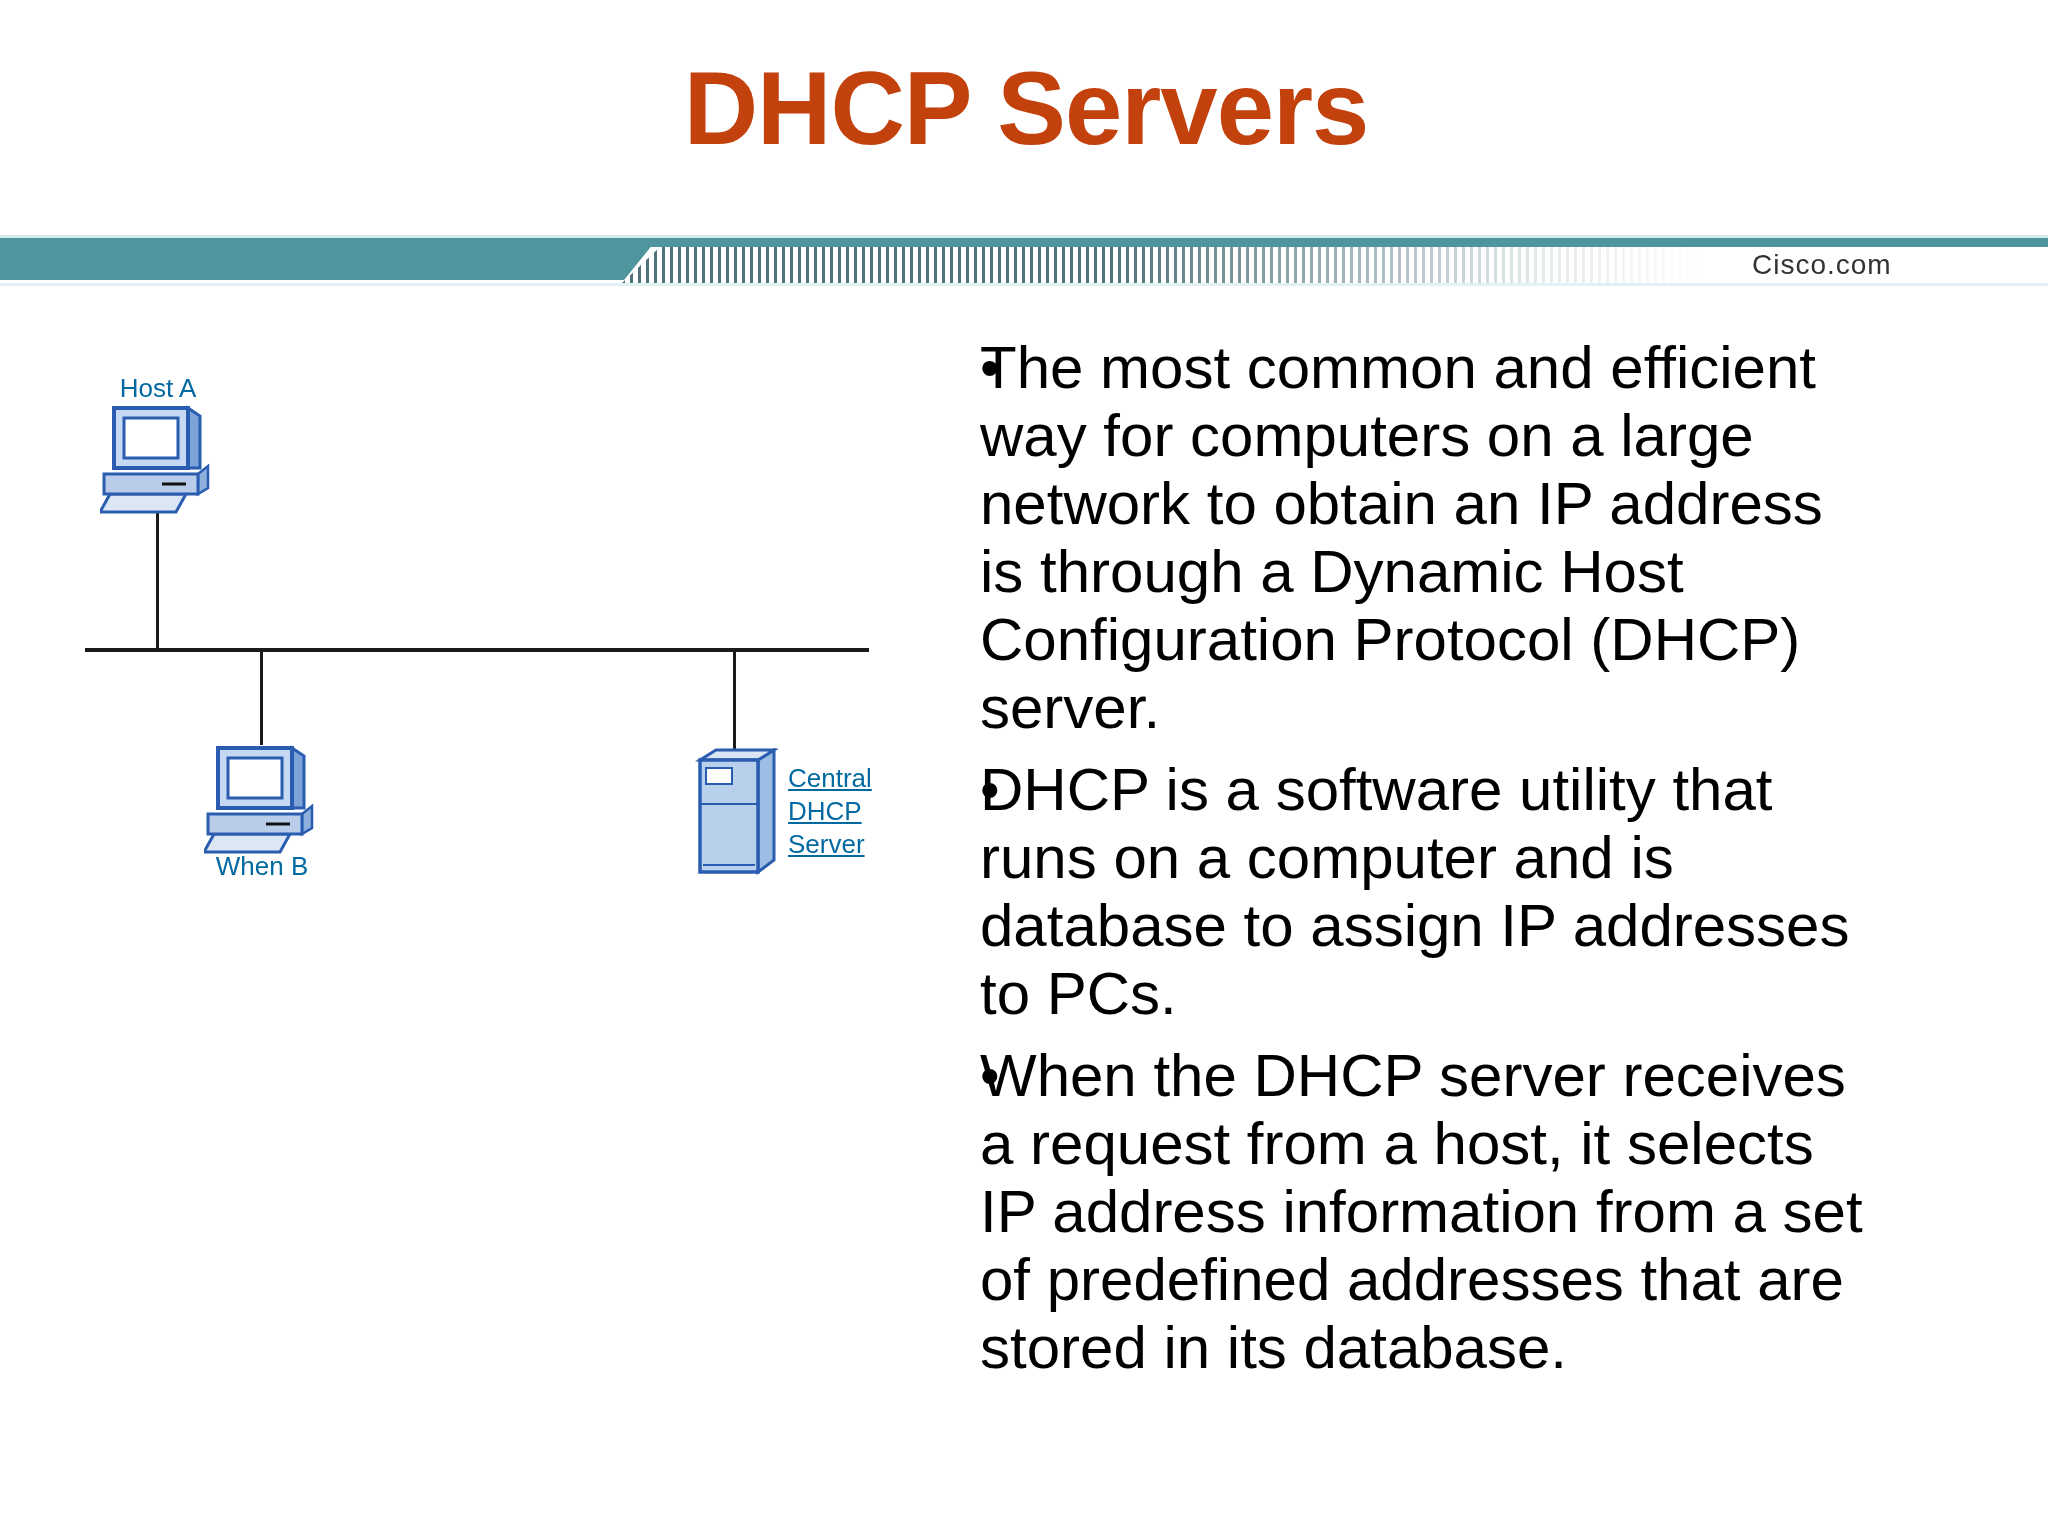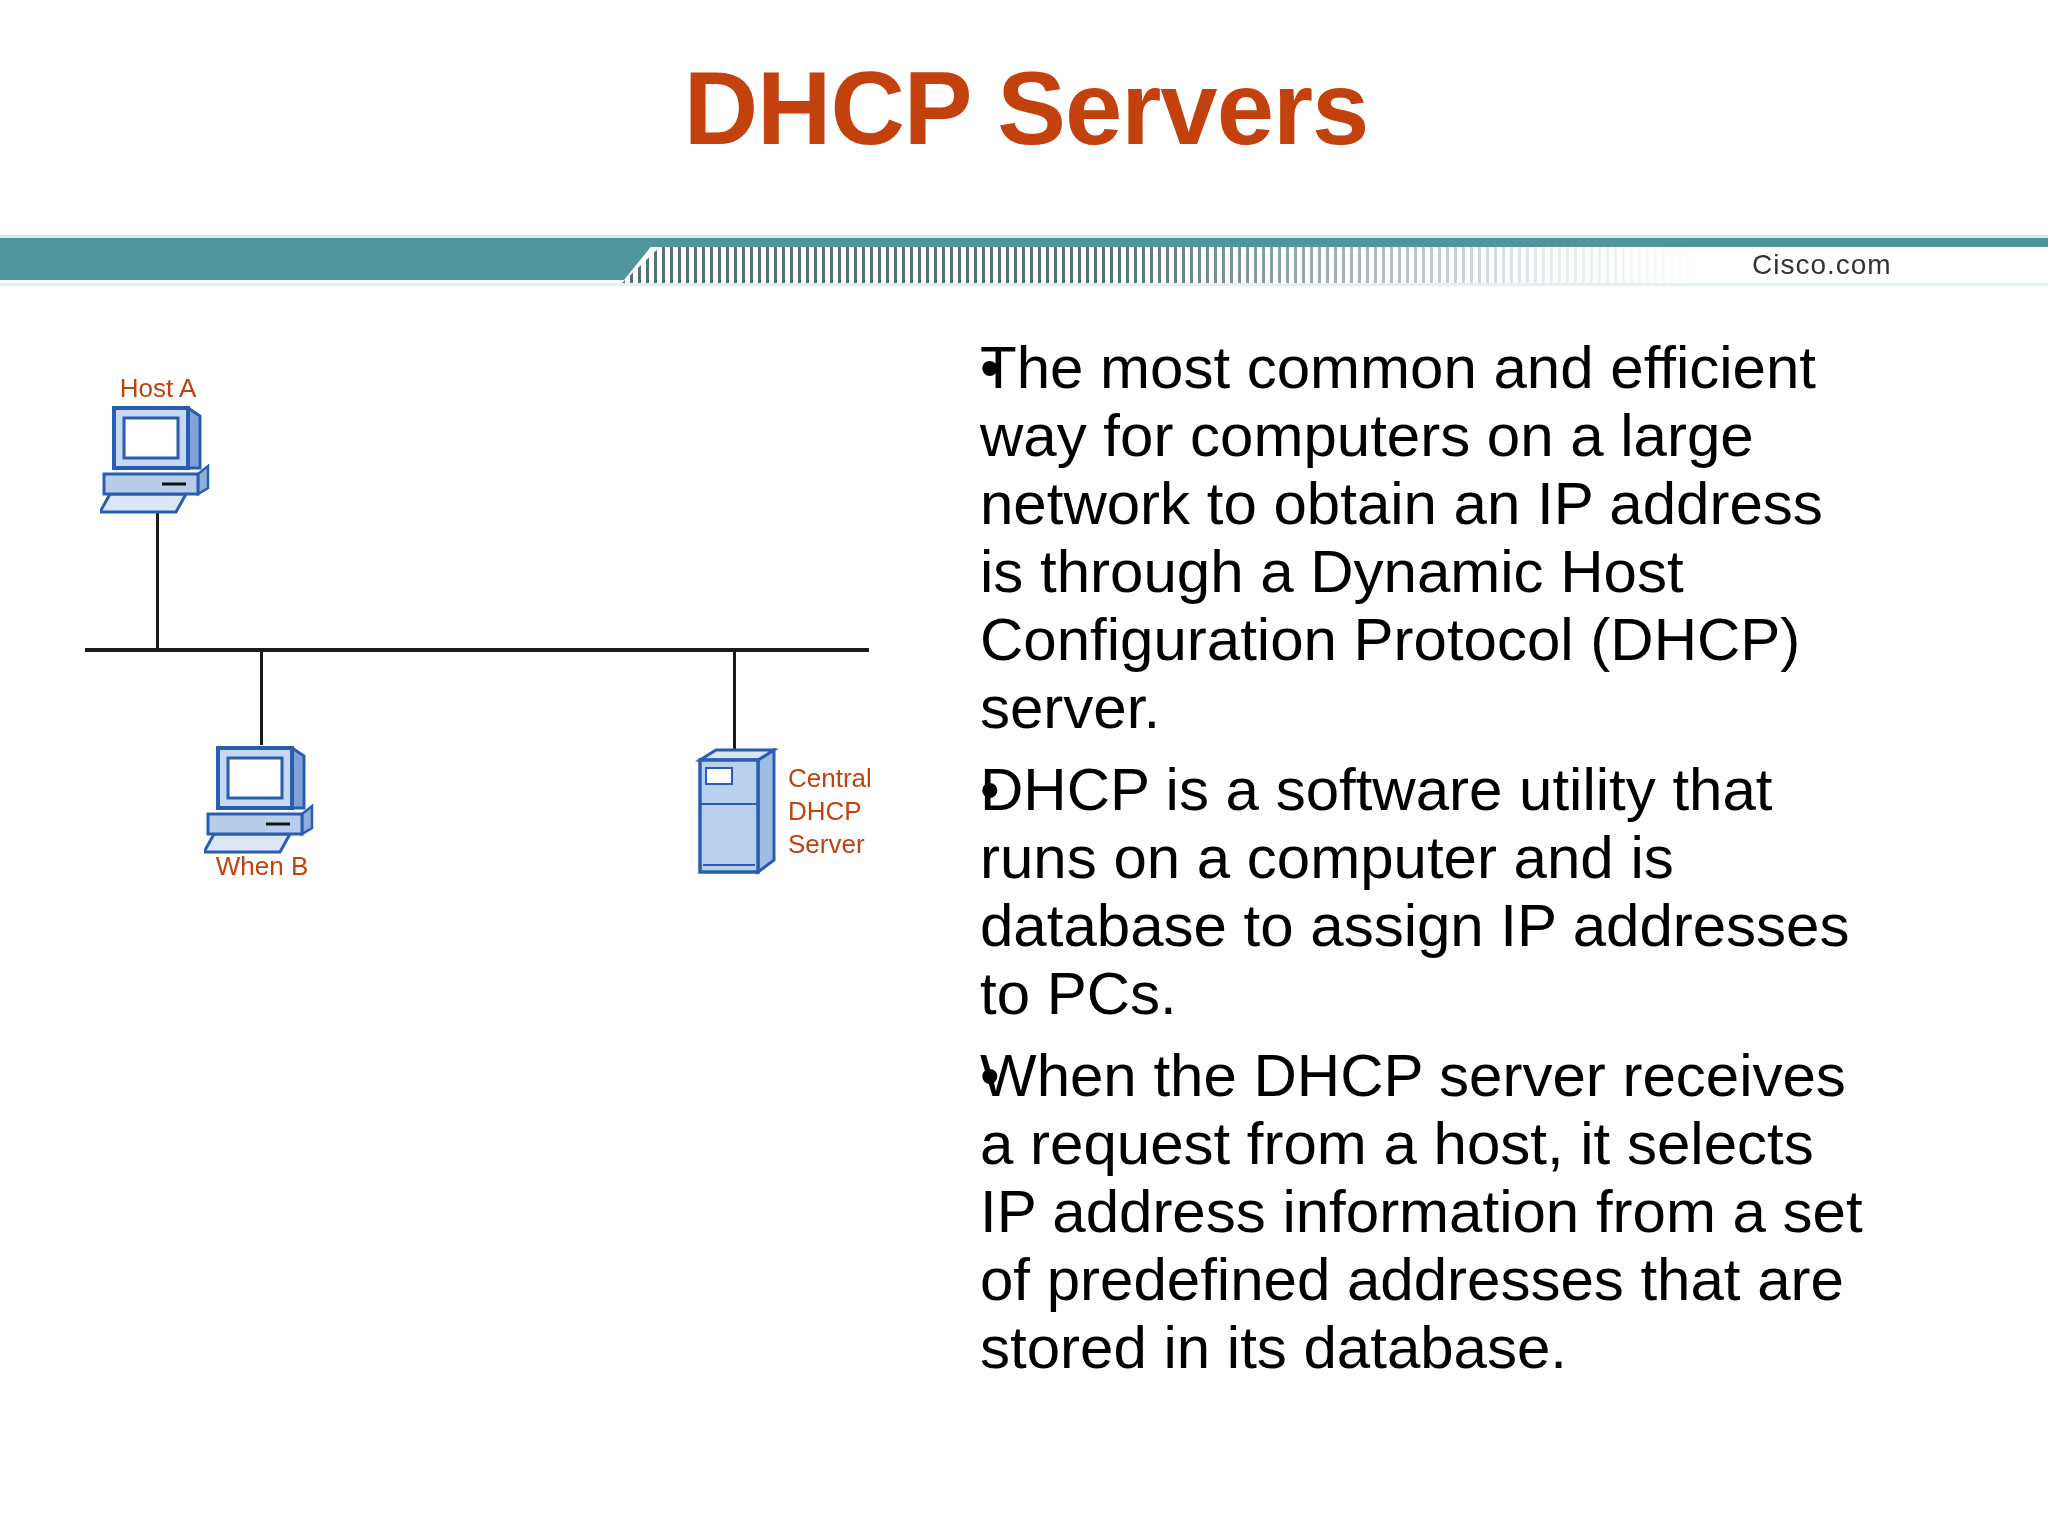--- a/index.html
+++ b/index.html
@@ -42,21 +42,21 @@
   .brand{
     top:249px;left:1752px;
     font-size:28px;color:#333;letter-spacing:1px;
   }
 
   
   .line{background:#1a1a1a;}
 
   
   .node-label{
-    font-size:26px;color:#c2410c;text-align:center;line-height:33px;
+    font-size:26px;color:#0369a1;text-align:center;line-height:33px;
     white-space:pre-line;
   }
   .server-label{text-align:left;}
 
   
   .bullets{
     top:334px;left:980px;width:1030px;
     list-style:none;margin:0;padding:0;
   }
   .bullets li{
@@ -116,21 +116,21 @@
   <div class="abs node-label" style="left:204px;top:850px;width:116px;">When B</div>
 
   <svg class="abs" style="left:694px;top:748px;" width="84" height="130" viewBox="0 0 84 130">
     <polygon points="64,12 80,2 80,112 64,124" fill="#9dbde4" stroke="#2a5db0" stroke-width="3"></polygon>
     <polygon points="6,12 22,2 80,2 64,12" fill="#d9e5f5" stroke="#2a5db0" stroke-width="3"></polygon>
     <rect x="6" y="12" width="58" height="112" fill="#b9d0ec" stroke="#2a5db0" stroke-width="3.5"></rect>
     <rect x="12" y="20" width="26" height="16" fill="#ffffff" stroke="#2a5db0" stroke-width="2"></rect>
     <line x1="6" y1="56" x2="64" y2="56" stroke="#2a5db0" stroke-width="2"></line>
     <line x1="9" y1="117" x2="61" y2="117" stroke="#2a5db0" stroke-width="2"></line>
   </svg>
-  <div class="abs node-label server-label" style="left:788px;top:762px;width:200px;">Central
+  <div class="abs node-label server-label" style="left:788px;top:762px;width:200px;text-decoration:underline;">Central
 DHCP
 Server</div>
 
 </div>
 
 <ul class="abs bullets">
   <li>
     <span class="dot">•</span>
     <span class="btxt">The most common and efficient
 way for computers on a large

